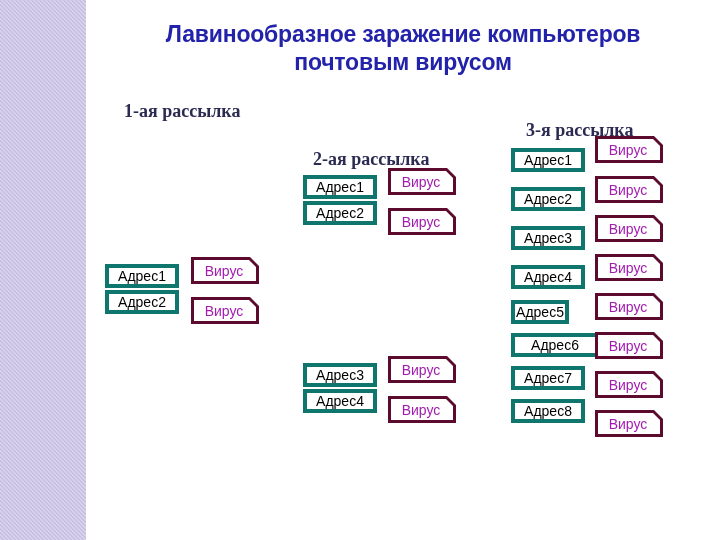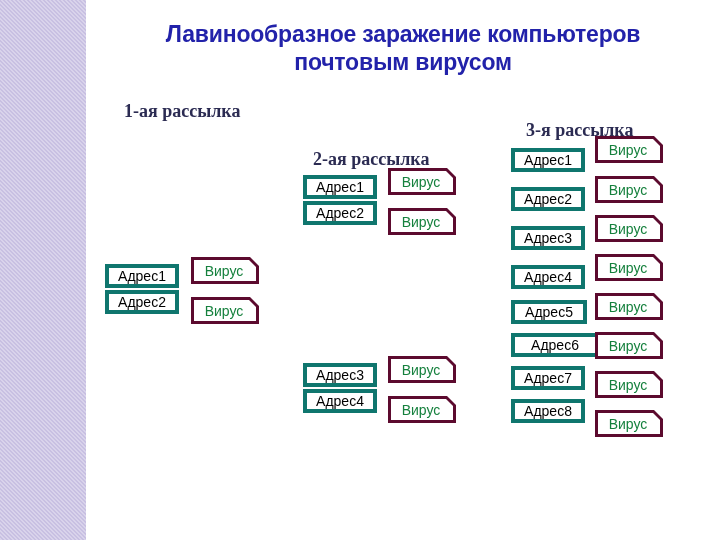--- a/index.html
+++ b/index.html
@@ -88,21 +88,21 @@
   }
   .virus-box .inner {
     width: 100%;
     height: 100%;
     box-sizing: border-box;
     background: #ffffff;
     -webkit-clip-path: polygon(0 0, calc(100% - 7px) 0, 100% 7px, 100% 100%, 0 100%);
     clip-path: polygon(0 0, calc(100% - 7px) 0, 100% 7px, 100% 100%, 0 100%);
     font-family: "Liberation Sans", sans-serif;
     font-size: 14px;
-    color: #15803d;
+    color: #a21caf;
     display: flex;
     align-items: center;
     justify-content: center;
     white-space: nowrap;
     padding-right: 2px;
   }
 </style>
 </head>
 <body>
 
@@ -148,21 +148,21 @@
   <div class="virus-box" style="left:388px; top:396px; width:68px; height:27px;">
     <div class="inner">Вирус</div>
   </div>
 
   <div class="col-header" style="left:526px; top:98px;margin-top:22px;">3-я рассылка</div>
 
   <div class="addr-box" style="left:511px; top:148px; width:74px; height:24px;">Адрес1</div>
   <div class="addr-box" style="left:511px; top:187px; width:74px; height:24px;">Адрес2</div>
   <div class="addr-box" style="left:511px; top:226px; width:74px; height:24px;">Адрес3</div>
   <div class="addr-box" style="left:511px; top:265px; width:74px; height:24px;">Адрес4</div>
-  <div class="addr-box" style="left:511px; top:300px; width:76px; height:24px;">Адрес5</div>
+  <div class="addr-box" style="left:511px; top:300px; width:58px; height:24px;">Адрес5</div>
   <div class="addr-box" style="left:511px; top:333px; width:88px; height:24px;">Адрес6</div>
   <div class="addr-box" style="left:511px; top:366px; width:74px; height:24px;">Адрес7</div>
   <div class="addr-box" style="left:511px; top:399px; width:74px; height:24px;">Адрес8</div>
 
   <div class="virus-box" style="left:595px; top:136px; width:68px; height:27px;">
     <div class="inner">Вирус</div>
   </div>
   <div class="virus-box" style="left:595px; top:176px; width:68px; height:27px;">
     <div class="inner">Вирус</div>
   </div>

